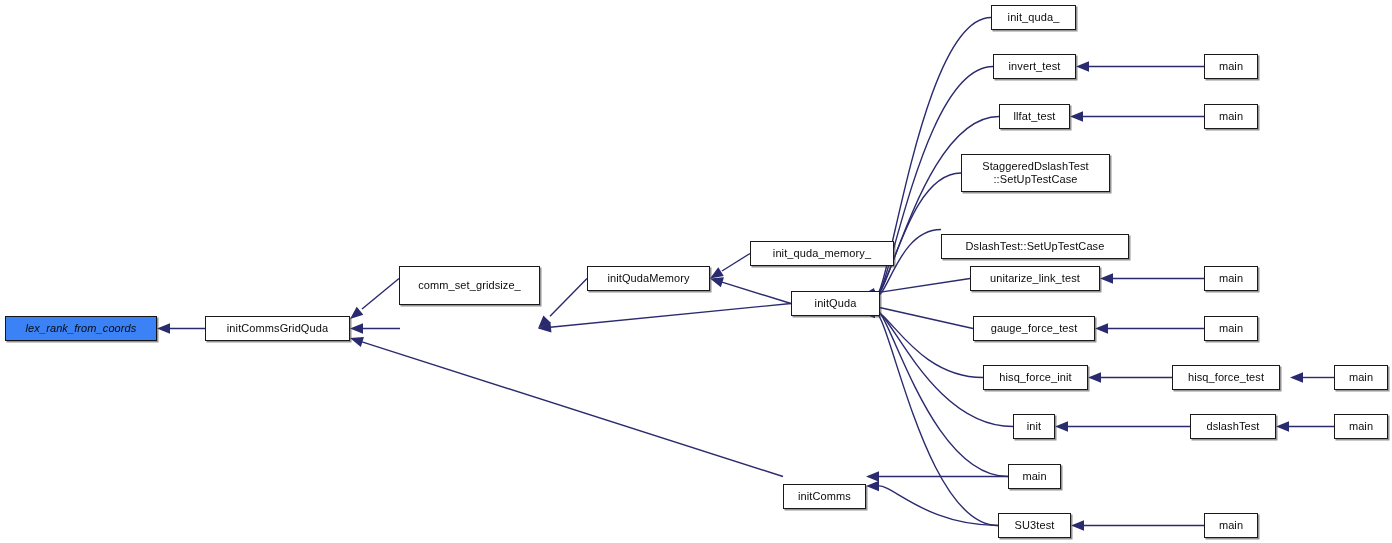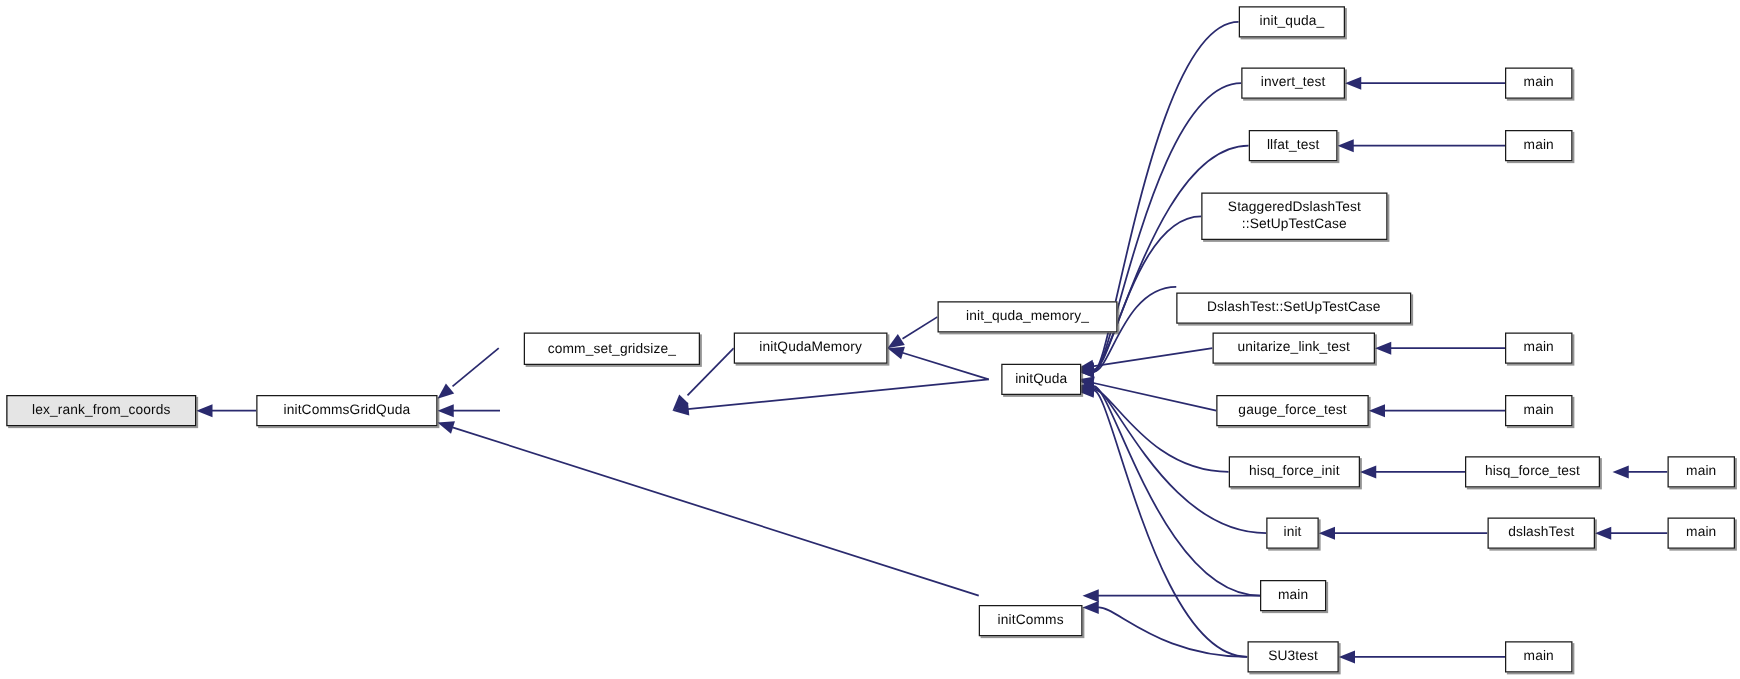--- a/index.html
+++ b/index.html
@@ -35,22 +35,23 @@
     display: flex;
     align-items: center;
     justify-content: center;
     text-align: center;
     white-space: pre;
     letter-spacing: 0.1px;
     box-shadow: 1.5px 1.5px 0 0 rgba(60,60,60,0.55);
     z-index: 5;
   }
   .node.highlight {
-    background: #e5e5e5;
+    background: #3b82f6;
     border-color: #141414;
+    font-style: italic;
   }
   .node.two-line {
     line-height: 1.18;
     white-space: pre-line;
   }
 </style>
 </head>
 <body>
 
 <div id="canvas">
@@ -111,24 +112,24 @@
       <polygon points="1290,377.5 1303,382.7 1303,372.3" fill="#2a2a6e"></polygon>
       <path d="M 1190 426.5 L 1067 426.5" fill="none" stroke="#2a2a6e" stroke-width="1.4"></path>
       <polygon points="1055,426.5 1068,431.7 1068,421.3" fill="#2a2a6e"></polygon>
       <path d="M 1334 426.5 L 1288 426.5" fill="none" stroke="#2a2a6e" stroke-width="1.4"></path>
       <polygon points="1276,426.5 1289,431.7 1289,421.3" fill="#2a2a6e"></polygon>
       <path d="M 1204 525.5 L 1083 525.5" fill="none" stroke="#2a2a6e" stroke-width="1.4"></path>
       <polygon points="1071,525.5 1084,530.7 1084,520.3" fill="#2a2a6e"></polygon>
     </svg>
 <div class="node highlight" style="left: 5px; top: 316px; width: 152px; height: 25px;">lex_rank_from_coords</div>
     <div class="node" style="left: 205px; top: 316px; width: 145px; height: 25px;">initCommsGridQuda</div>
-    <div class="node" style="left: 399px; top: 266px; width: 141px; height: 26px; margin-left: 20px;">comm_set_gridsize_</div>
+    <div class="node" style="left: 399px; top: 266px; width: 141px; height: 39px;">comm_set_gridsize_</div>
     <div class="node" style="left: 587px; top: 266px; width: 123px; height: 25px;">initQudaMemory</div>
     <div class="node" style="left: 750px; top: 241px; width: 144px; height: 25px;">init_quda_memory_</div>
-    <div class="node" style="left: 791px; top: 291px; width: 64px; height: 25px; margin-left: 10px;">initQuda</div>
+    <div class="node" style="left: 791px; top: 291px; width: 89px; height: 25px;">initQuda</div>
     <div class="node" style="left: 991px; top: 5px; width: 85px; height: 25px;">init_quda_</div>
     <div class="node" style="left: 993px; top: 54px; width: 83px; height: 25px;">invert_test</div>
     <div class="node" style="left: 999px; top: 104px; width: 71px; height: 25px;">llfat_test</div>
     <div class="node two-line" style="left: 961px; top: 154px; width: 149px; height: 38px;">StaggeredDslashTest
 ::SetUpTestCase</div>
     <div class="node" style="left: 941px; top: 234px; width: 188px; height: 25px;">DslashTest::SetUpTestCase</div>
     <div class="node" style="left: 970px; top: 266px; width: 130px; height: 25px;">unitarize_link_test</div>
     <div class="node" style="left: 973px; top: 316px; width: 122px; height: 25px;">gauge_force_test</div>
     <div class="node" style="left: 983px; top: 365px; width: 105px; height: 25px;">hisq_force_init</div>
     <div class="node" style="left: 1013px; top: 414px; width: 42px; height: 25px;">init</div>

